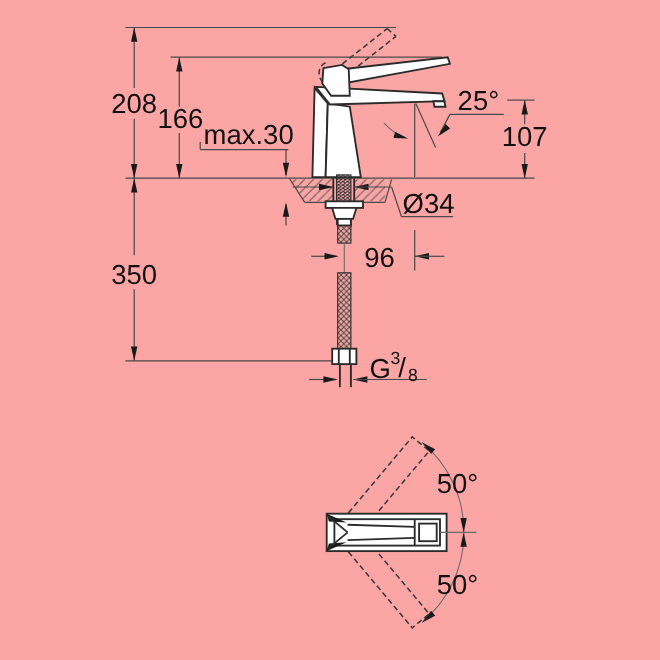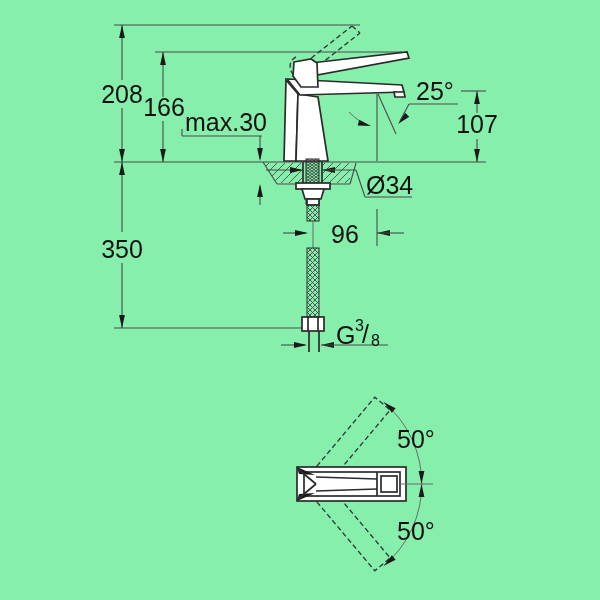--- a/index.html
+++ b/index.html
@@ -1,16 +1,16 @@
 <!DOCTYPE html>
 <html><head>
 <meta charset="utf-8">
 <style>
   html, body { margin: 0; padding: 0; background: #ffffff; }
-  .stage { width: 600px; height: 600px; position: relative; background: #86efac; }
+  .stage { width: 600px; height: 600px; position: relative; background: #fca5a5; }
   svg { display: block; }
   text {
     font-family: "Liberation Sans", "DejaVu Sans", sans-serif;
     fill: #111111;
   }
   .lbl  { font-size: 25px; }
   .lblsm{ font-size: 16px; }
   .dim   { stroke: #4a4a4a; stroke-width: 1.1; fill: none; }
   .dimthin{ stroke: #6a6a6a; stroke-width: 1; fill: none; }
   .part  { stroke: #2b2b2b; stroke-width: 1.7; fill: #ffffff; }

